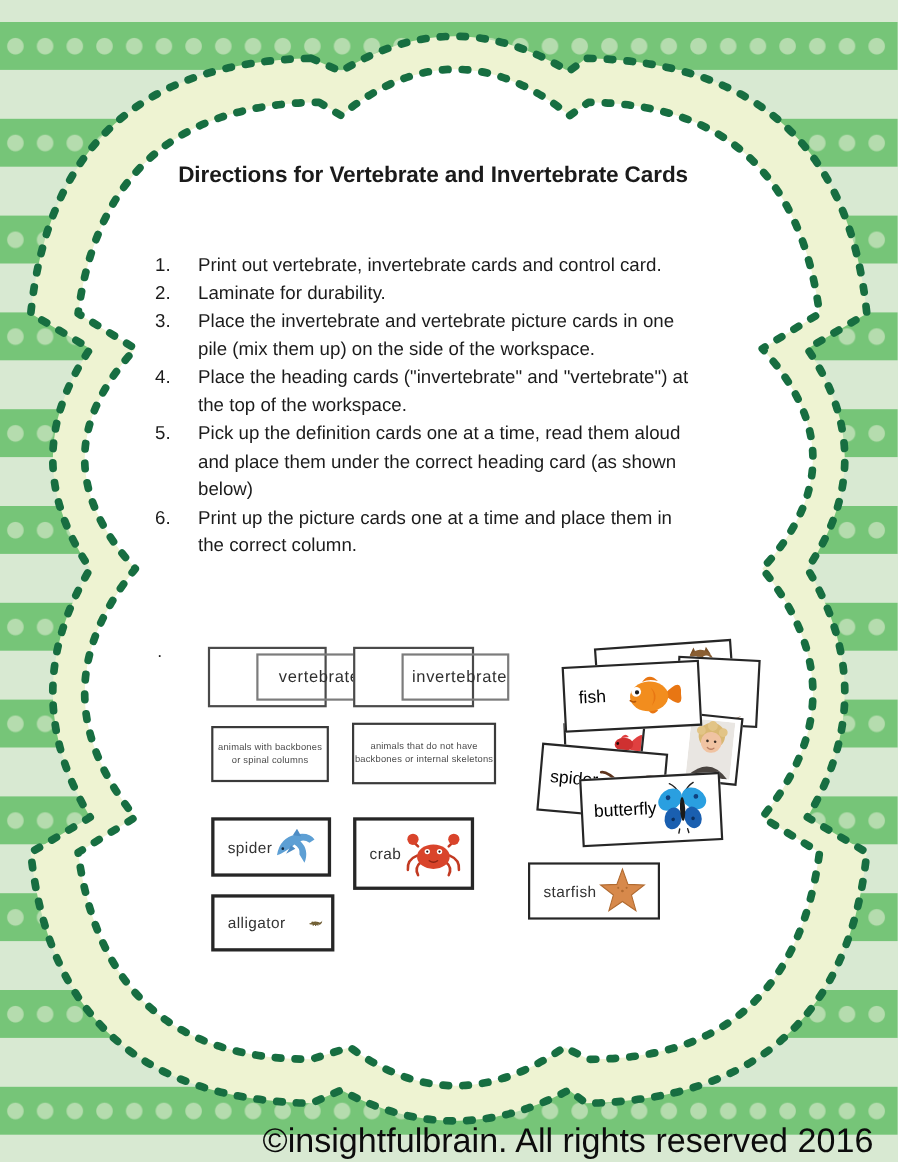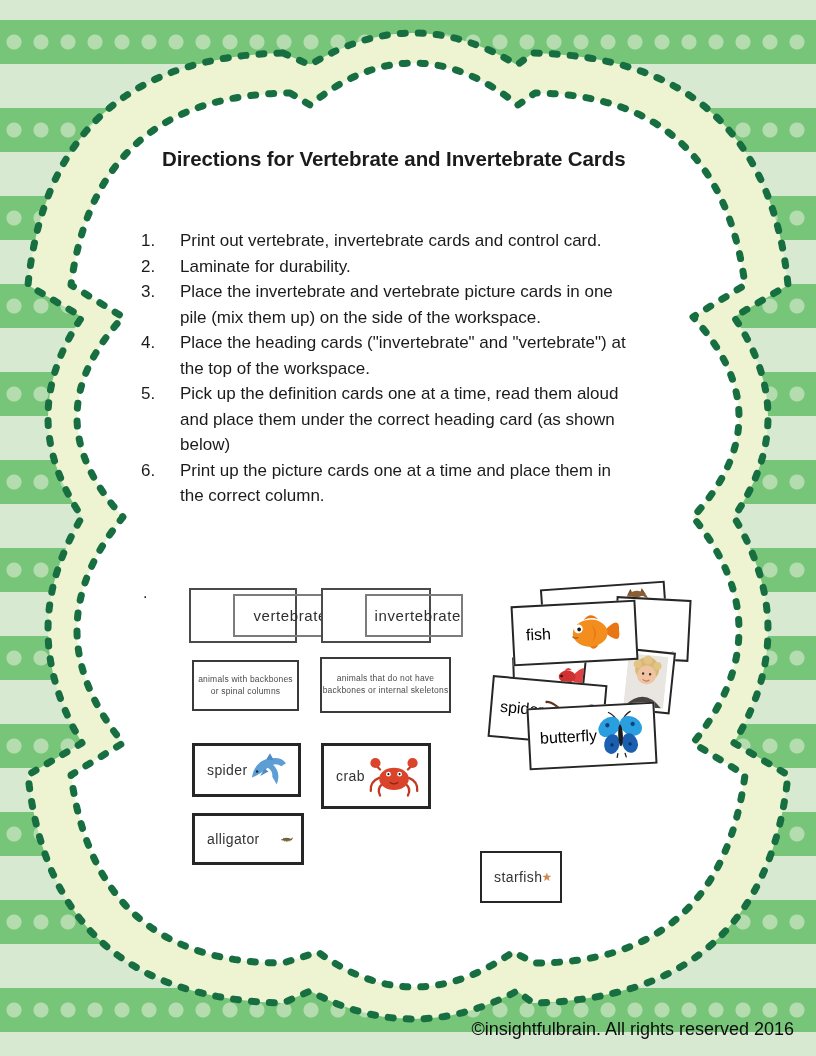--- a/index.html
+++ b/index.html
@@ -16,21 +16,21 @@
   }
   .page{position:relative;width:816px;height:1056px;}
   svg.frame{position:absolute;left:0;top:0;z-index:1;}
   .frame .band{fill:#eef3d2;stroke:#176e41;stroke-width:7;stroke-dasharray:5 13;stroke-linecap:round;stroke-linejoin:round;}
   .frame .hole{fill:#ffffff;stroke:#176e41;stroke-width:7;stroke-dasharray:5 13;stroke-linecap:round;stroke-linejoin:round;}
   .content{position:absolute;left:0;top:0;width:816px;height:1056px;z-index:2;}
   .title{position:absolute;left:162px;top:147px;font-size:20.5px;font-weight:700;color:#1b1b1b;letter-spacing:-0.1px;}
   ol.instructions{position:absolute;left:141px;top:228px;width:500px;margin:0;padding:0;list-style:none;}
   ol.instructions li{display:grid;grid-template-columns:39px 455px;font-size:17px;line-height:25.5px;color:#1b1b1b;}
   .stray{position:absolute;left:143px;top:584px;font-size:16px;color:#1b1b1b;}
-  .footer{position:absolute;right:22px;top:1019px;font-size:18px;color:#0c0c0c;}
+  .footer{position:absolute;right:22px;top:1019px;font-size:31px;color:#0c0c0c;}
   
   .card{position:absolute;background:#fff;box-sizing:border-box;}
   .double{border:2.5px solid #4a4a4a;padding:4px;}
   .double .inner{border:2px solid #7c7c7c;width:100%;height:100%;box-sizing:border-box;
     display:flex;align-items:center;justify-content:flex-end;margin-left:38px;}
   .double .inner span{font-size:15px;letter-spacing:.6px;color:#2f2f2f;}
   .defcard{border:2.5px solid #3a3a3a;display:flex;align-items:center;justify-content:center;
     text-align:center;font-size:8.5px;line-height:1.4;color:#4a4a4a;padding:2px 0;letter-spacing:.2px;}
   .piccard{border:3px solid #262626;display:flex;align-items:center;justify-content:space-between;padding:0 8px;}
   .piccard .lbl{font-size:14px;letter-spacing:.4px;color:#333;padding-left:4px;}
@@ -129,21 +129,21 @@
         <circle cx="15" cy="12.4" r="1" fill="#241c0c"></circle>
         <rect x="17" y="25" width="6" height="6" rx="2" fill="#5c4c28"></rect>
         <rect x="29" y="26" width="6" height="6" rx="2" fill="#5c4c28"></rect>
         <rect x="40" y="24" width="6" height="6" rx="2" fill="#5c4c28"></rect>
         <circle cx="26" cy="13.5" r="1.2" fill="#4e401f"></circle>
           <circle cx="33" cy="13" r="1.2" fill="#4e401f"></circle>
           <circle cx="40" cy="13.8" r="1.2" fill="#4e401f"></circle>
       </svg>
     </div>
 
-    <div class="card piccard" style="left:480px;top:851px;width:82px;height:52px;border-width:2.5px;text-align:center;">
+    <div class="card piccard" style="left:480px;top:784px;width:120px;height:52px;border-width:2.5px;text-align:center;">
       <span class="lbl">starfish</span>
       <svg width="48" height="46" viewBox="0 0 50 48">
         <polygon points="25,3 30.3,17.7 45.9,18.2 33.6,27.8 37.9,42.8 25,34 12.1,42.8 16.4,27.8 4.1,18.2 19.7,17.7" fill="#d7894b" stroke="#b06a30" stroke-width="1"></polygon>
         <circle cx="25" cy="24" r="1.3" fill="#b06a30"></circle>
           <circle cx="21" cy="21" r="1" fill="#b06a30"></circle>
           <circle cx="29" cy="21" r="1" fill="#b06a30"></circle>
       </svg>
     </div>
 
     <div class="card stackcard" style="left:542px;top:585px;width:125px;height:65px;transform:rotate(-4deg);z-index:2;display:flex;justify-content:flex-end;align-items:center;padding-right:10px;">

